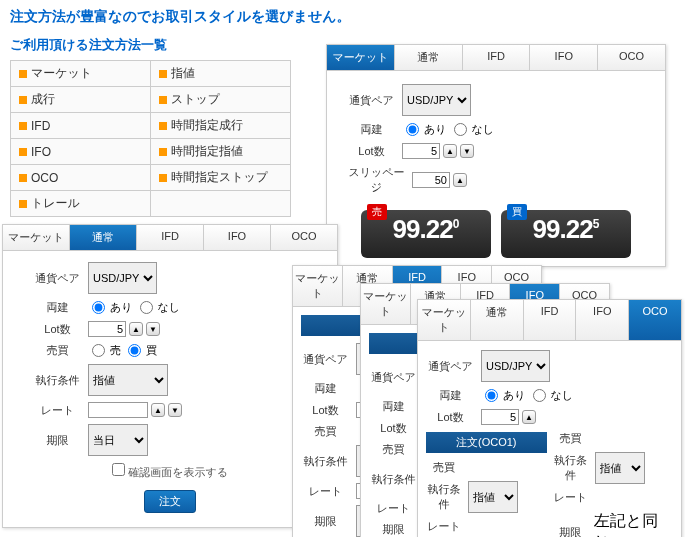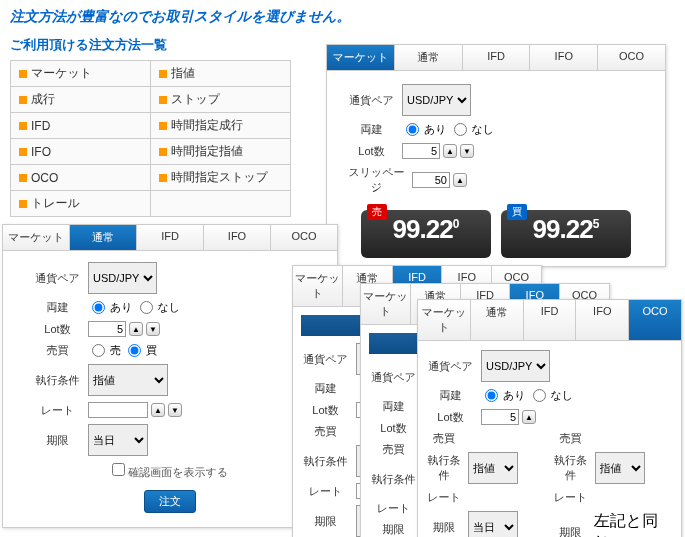--- a/index.html
+++ b/index.html
@@ -1,19 +1,19 @@
 <!DOCTYPE html>
 <html><head>
 <meta charset="utf-8">
 <style>
 * { box-sizing: border-box; margin: 0; padding: 0; }
 body { font-family: "MS PGothic", sans-serif; font-size: 12px; background: #fff; width: 685px; }
 .container { position: relative; width: 685px; height: 537px; }
 
-.heading { color: #0066cc; font-size: 14px; font-weight: bold; padding: 8px 10px 6px; font-style: italic; }
+.heading { color: #0066cc; font-size: 14px; font-weight: bold; padding: 8px 10px 6px; }
 .subheading { color: #0066cc; font-size: 13px; font-weight: bold; padding: 4px 10px 6px; }
 
 .order-table { border-collapse: collapse; margin-left: 10px; }
 .order-table td { border: 1px solid #ccc; padding: 4px 8px; font-size: 12px; color: #333; width: 140px; background: #fafafa; }
 .sq { display: inline-block; width: 8px; height: 8px; background: #ff9900; margin-right: 4px; vertical-align: middle; }
 
 .panel { position: absolute; background: #fff; border: 1px solid #ccc; box-shadow: 1px 1px 3px rgba(0,0,0,0.15); }
 .tabs { display: flex; background: #e8e8e8; border-bottom: 1px solid #ccc; }
 .tab { flex: 1; text-align: center; padding: 5px 2px; font-size: 11px; color: #333; border-right: 1px solid #ccc; cursor: pointer; background: linear-gradient(#fff,#eee); }
 .tab:last-child { border-right: none; }
@@ -339,20 +339,21 @@
         </div>
     <div class="form-row">
           <div class="form-label">Lot数</div>
           <div class="form-ctrl">
             <input type="text" value="5" style="">
             <span class="spinbtn">▲</span>
           </div>
         </div>
     <div style="display:flex; gap:6px;">
       <div style="flex:1">
+        <div class="subheader-bar">注文(OCO1)</div>
         <div class="form-row">
               <div class="form-label" style="width:42px">売買</div>
             </div>
         <div class="form-row">
               <div class="form-label" style="width:42px">執行条件</div>
               <div class="form-ctrl">
                 <select style="width:50px"><option>指値</option></select>
               </div>
             </div>
         <div class="form-row">

